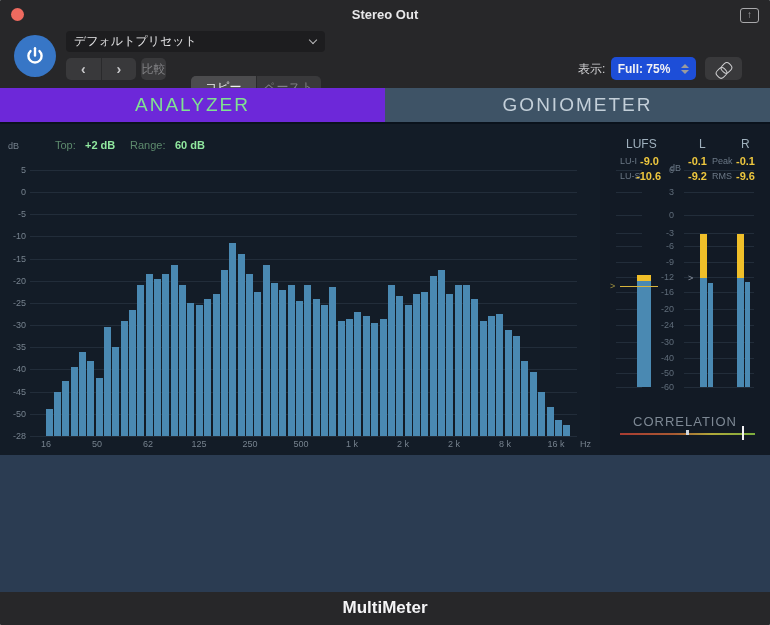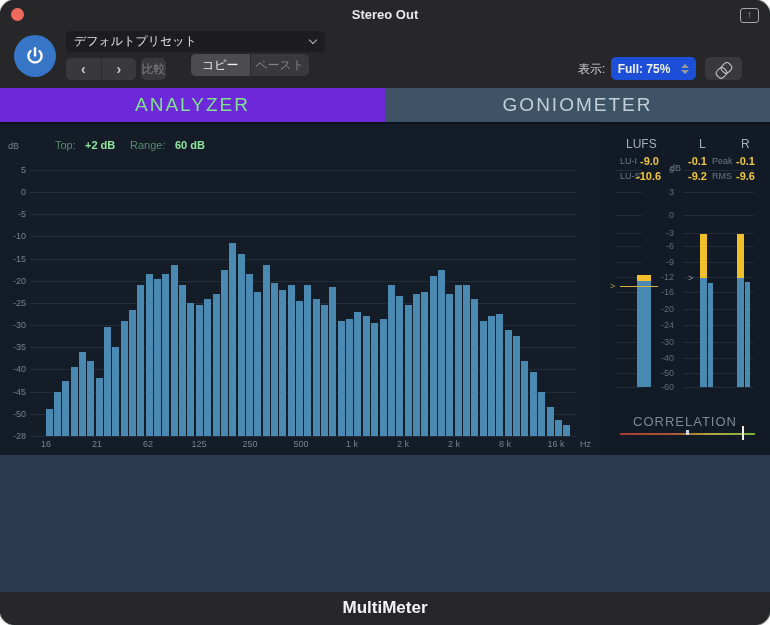--- a/index.html
+++ b/index.html
@@ -1,17 +1,17 @@
 <!DOCTYPE html>
 <html><head>
 <meta charset="utf-8">
 <style>
   html,body{margin:0;padding:0;background:#ffffff;}
   *{box-sizing:border-box;font-family:"Liberation Sans","DejaVu Sans",sans-serif;}
-  .window{position:relative;width:770px;height:625px;background:#131c27;border-radius:15px;overflow:hidden;box-shadow:0 0 0 1px rgba(0,0,0,.4);}
+  .window{position:relative;width:770px;height:625px;background:#131c27;border-radius:2px;overflow:hidden;box-shadow:0 0 0 1px rgba(0,0,0,.4);}
   
   .titlebar{position:absolute;left:0;top:0;width:770px;height:30px;background:#272729;}
   .header{position:absolute;left:0;top:30px;width:770px;height:58px;background:#272729;}
   .close-btn{position:absolute;left:11px;top:8px;width:13px;height:13px;border-radius:50%;background:#ee6a5f;}
   .win-title{position:absolute;left:0;top:7px;width:770px;text-align:center;color:#e8e8ea;font-size:13px;font-weight:bold;}
   .export-btn{position:absolute;right:11px;top:8px;width:19px;height:15px;border:1.5px solid #a9a9ab;border-radius:3px;color:#a9a9ab;font-size:10px;line-height:12px;text-align:center;}
   .power-btn{position:absolute;left:14px;top:5px;width:42px;height:42px;border-radius:50%;background:#3776c6;display:flex;align-items:center;justify-content:center;}
   .preset{position:absolute;left:66px;top:1px;width:259px;height:21px;background:#1d1d1f;border-radius:4px;color:#e4e4e6;font-size:12px;line-height:21px;padding:0 8px;}
   .chev-down{position:absolute;right:9px;top:6px;width:6px;height:6px;border-right:1.5px solid #b9b9bb;border-bottom:1.5px solid #b9b9bb;transform:rotate(45deg);}
   .hbtn{position:absolute;height:22px;background:#39393b;border-radius:5px;color:#d6d6d8;font-size:12px;line-height:22px;text-align:center;}
@@ -88,21 +88,21 @@
     </div>
     <div class="preset">
       <span>デフォルトプリセット</span>
       <span class="chev-down"></span>
     </div>
     <div class="seg" style="left:66px;top:28px;width:70px;">
       <div class="cell arrow">‹</div>
       <div class="cell arrow">›</div>
     </div>
     <div class="hbtn dim" style="left:141px;top:28px;width:25px;">比較</div>
-    <div class="seg" style="left:191px;top:24px;width:118px;">
+    <div class="seg" style="left:191px;top:46px;width:130px;">
       <div class="cell on">コピー</div>
       <div class="cell dim">ペースト</div>
     </div>
     <span class="view-label" style="left:578px;top:31px;">表示:</span>
     <div class="view-box" style="left:611px;top:27px;width:85px;">
       <span>Full: 75%</span>
       <span class="stepper" style="color:#9b9b9d;">
           <i class="up"></i>
           <i class="dn"></i>
         </span>
@@ -210,21 +210,21 @@
         <div class="bar" style="left: 513.1px; top: 212.251px; width: 7px; height: 99.7493px;"></div>
         <div class="bar" style="left: 521.45px; top: 236.634px; width: 7px; height: 75.3661px;"></div>
         <div class="bar" style="left: 529.8px; top: 247.717px; width: 7px; height: 64.2828px;"></div>
         <div class="bar" style="left: 538.15px; top: 267.667px; width: 7px; height: 44.333px;"></div>
         <div class="bar" style="left: 546.5px; top: 283.184px; width: 7px; height: 28.8164px;"></div>
         <div class="bar" style="left: 554.85px; top: 296.483px; width: 7px; height: 15.5166px;"></div>
         <div class="bar" style="left: 563.2px; top: 300.917px; width: 7px; height: 11.0832px;"></div>
       </div>
     <div id="plot-xaxis">
         <div class="xtick" style="left: 29px;">16</div>
-        <div class="xtick" style="left: 80px;">21</div>
+        <div class="xtick" style="left: 80px;">50</div>
         <div class="xtick" style="left: 131px;">62</div>
         <div class="xtick" style="left: 182px;">125</div>
         <div class="xtick" style="left: 233px;">250</div>
         <div class="xtick" style="left: 284px;">500</div>
         <div class="xtick" style="left: 335px;">1 k</div>
         <div class="xtick" style="left: 386px;">2 k</div>
         <div class="xtick" style="left: 437px;">2 k</div>
         <div class="xtick" style="left: 488px;">8 k</div>
         <div class="xtick" style="left: 539px;">16 k</div>
         <div class="xunit">Hz</div>

